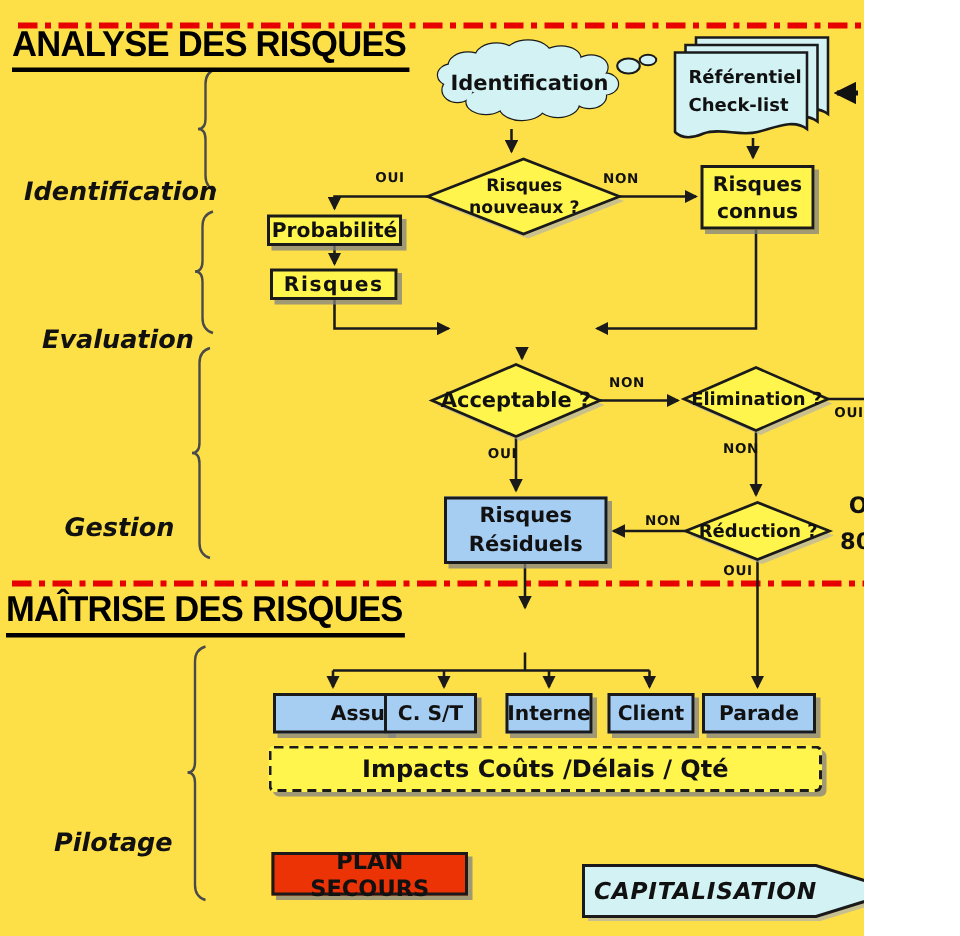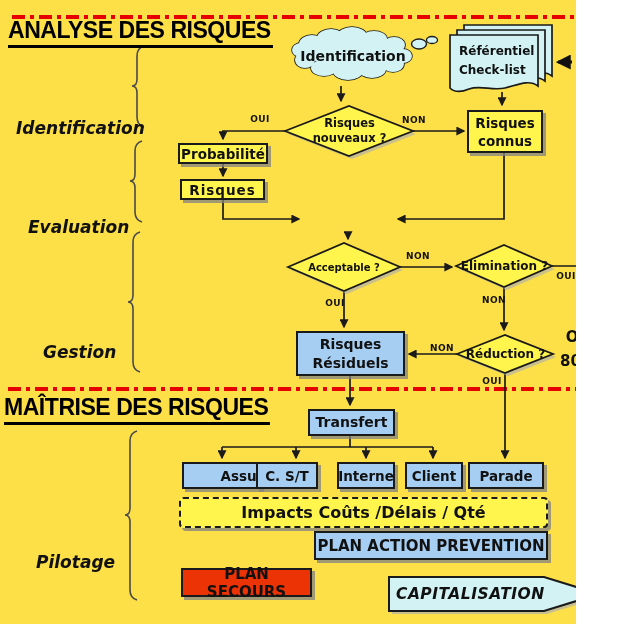--- a/index.html
+++ b/index.html
@@ -17,21 +17,21 @@
   .yellow{background:#FFF54D;}
   .blue{background:#A6CDF2;}
   .redbg{background:#EB3305;}
   .fs13{font-size:13.5px;line-height:18px;}
   .fs14{font-size:14px;line-height:19px;}
   .fs15{font-size:15px;}
   .dashedbox{border:2.5px dashed #1a1a1a;border-radius:4px;font-size:16px;}
   .overlabel{display:flex;flex-direction:column;align-items:center;justify-content:center;
              font-weight:bold;color:#111;text-align:center;background:transparent;}
   .dlabel1{font-size:11.5px;line-height:15px;}
-  .dlabel2{font-size:10px;line-height:15px;}
+  .dlabel2{font-size:14px;line-height:15px;}
   .doclabel{font-weight:bold;font-size:12px;line-height:19px;color:#111;text-align:left;}
   .tag{font-size:9px;font-weight:bold;letter-spacing:0.4px;color:#111;width:30px;text-align:center;}
   .okt{font-weight:bold;font-size:15px;color:#111;text-align:center;}
   .cap{font-weight:bold;font-style:italic;font-size:15.5px;letter-spacing:0.5px;color:#111;text-align:center;}
 </style>
 </head>
 <body>
 
 <div id="stage">
 
@@ -153,31 +153,29 @@
   <div class="abs box yellow shadow fs13" style="left:467px;top:110px;width:76px;height:43px;">
     <span>Risques</span>
     <span>connus</span>
   </div>
   <div class="abs box yellow shadow fs13" style="left:178px;top:143px;width:90px;height:21px;">Probabilité</div>
   <div class="abs box yellow shadow fs13" style="left:180px;top:179px;width:85px;height:21px;letter-spacing:1px;">Risques</div>
   <div class="abs box blue shadow fs14" style="left:296px;top:331px;width:109px;height:45px;">
     <span>Risques</span>
     <span>Résiduels</span>
   </div>
-  <div class="abs box blue shadow fs14" style="left:308px;top:409px;width:87px;height:27px;">Transfert</div>
 
   <div class="abs box blue shadow fs13" style="left:182px;top:462px;width:79px;height:27px;padding-left:44px;">Assur.</div>
   <div class="abs box blue shadow fs13" style="left:256px;top:462px;width:62px;height:27px;">C. S/T</div>
   <div class="abs box blue shadow fs13" style="left:337px;top:462px;width:58px;height:27px;">Interne</div>
   <div class="abs box blue shadow fs13" style="left:405px;top:462px;width:58px;height:27px;">Client</div>
   <div class="abs box blue shadow fs13" style="left:468px;top:462px;width:76px;height:27px;">Parade</div>
 
   <div class="abs box yellow shadow dashedbox" style="left:179px;top:497px;width:369px;height:31px;">Impacts Coûts /Délais / Qté</div>
   <div class="abs box redbg shadow fs15" style="left:181px;top:531px;width:131px;height:29px;margin-top:37px;">PLAN SECOURS</div>
-  <div class="abs box blue shadow fs15" style="left:314px;top:531px;width:234px;height:29px;">PLAN ACTION PREVENTION</div>
 
   <div class="abs cap" style="left:396px;top:585px;width:146px;">CAPITALISATION</div>
 
   <div class="abs tag" style="left:245px;top:114px;">OUI</div>
   <div class="abs tag" style="left:399px;top:115px;">NON</div>
   <div class="abs tag" style="left:403px;top:251px;">NON</div>
   <div class="abs tag" style="left:320px;top:298px;">OUI</div>
   <div class="abs tag" style="left:551px;top:271px;">OUI</div>
   <div class="abs tag" style="left:479px;top:295px;">NON</div>
   <div class="abs tag" style="left:427px;top:343px;">NON</div>

